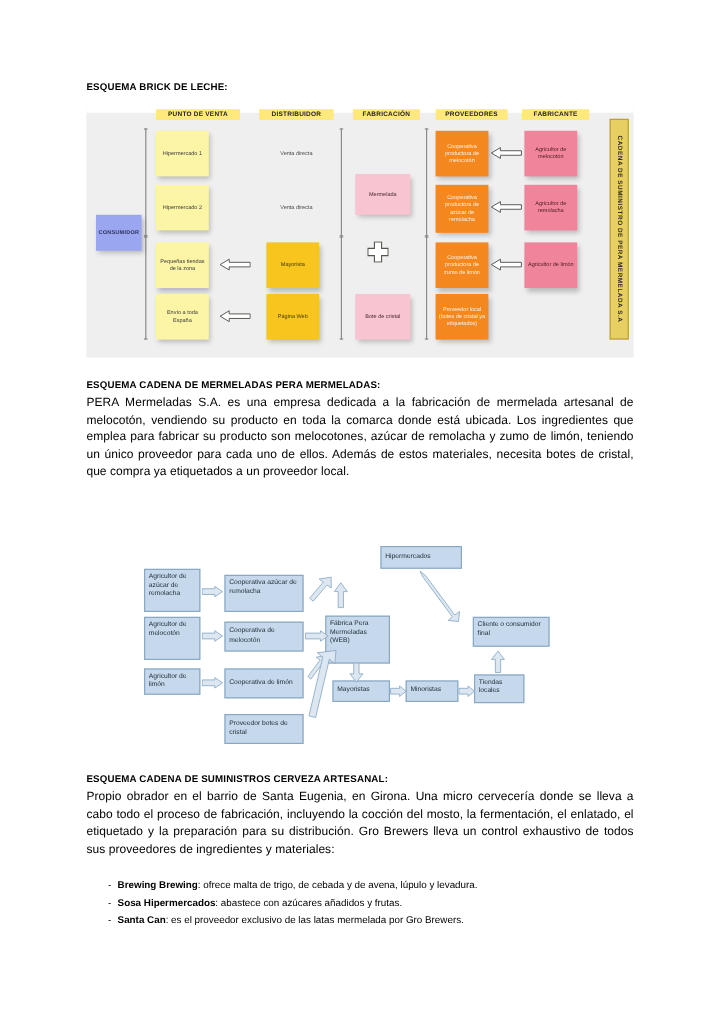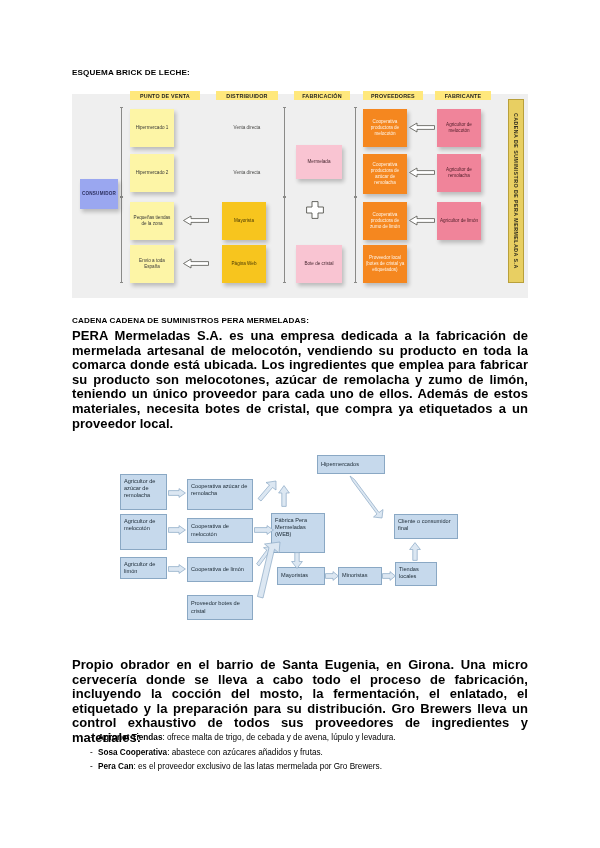--- a/index.html
+++ b/index.html
@@ -25,26 +25,25 @@
   
   .heading {
     position: absolute;
     font-size: 8.1px;
     font-weight: bold;
     letter-spacing: 0.15px;
     white-space: nowrap;
   }
   .para {
     position: absolute;
-    font-size: 13px;
+    font-size: 10px;
     line-height: 14.6px;
     text-align: justify;
     text-justify: inter-word;
     letter-spacing: 0.05px;
-    font-weight: bold;
   }
 
   
   .bullets {
     position: absolute;
     font-size: 8.2px;
     line-height: 14.6px;
   }
   .bullet-row {
     display: flex;
@@ -267,21 +266,21 @@
       <svg viewBox="0 0 26 11" preserveAspectRatio="none">
         <polygon points="0.5,5.5 8,1 8,3.6 25.5,3.6 25.5,7.4 8,7.4 8,10" fill="#ffffff" stroke="#55554f" stroke-width="0.8"></polygon>
       </svg>
     </div>
 
     <div class="side-banner">
       <span>CADENA DE SUMINISTRO DE PERA MERMELADA S.A</span>
     </div>
   </div>
 
-  <div class="heading" style="left:72px; top:316px;">CADENA CADENA DE SUMINISTROS PERA MERMELADAS:</div>
+  <div class="heading" style="left:72px; top:316px;">ESQUEMA CADENA DE MERMELADAS PERA MERMELADAS:</div>
 
   <div class="para" style="left:72px; top:329px; width:456px;">PERA Mermeladas S.A. es una empresa dedicada a la fabricación de mermelada artesanal de melocotón, vendiendo su producto en toda la comarca donde está ubicada. Los ingredientes que emplea para fabricar su producto son melocotones, azúcar de remolacha y zumo de limón, teniendo un único proveedor para cada uno de ellos. Además de estos materiales, necesita botes de cristal, que compra ya etiquetados a un proveedor local.</div>
 
 
   <div id="diagram2">
 
     <div class="bx" style="left:0px; top:22px; width:47px; height:36px;">Agricultor de azúcar de remolacha</div>
     <div class="bx" style="left:0px; top:62px; width:47px; height:36px;">Agricultor de melocotón</div>
     <div class="bx" style="left:0px; top:105px; width:47px; height:22px;">Agricultor de limón</div>
 
@@ -370,34 +369,35 @@
       </svg>
     </div>
 
     <div class="d2-arrow" style="left:289px; top:90px; width:12px; height:19px;">
       <svg viewBox="0 0 12 19" preserveAspectRatio="none">
         <polygon points="6,0.6 11.4,7.5 8.2,7.5 8.2,18.4 3.8,18.4 3.8,7.5 0.6,7.5" fill="#dce7f2" stroke="#8aa8c4" stroke-width="0.7"></polygon>
       </svg>
     </div>
   </div>
 
+  <div class="heading" style="left:72px; top:645px;">ESQUEMA CADENA DE SUMINISTROS CERVEZA ARTESANAL:</div>
 
   <div class="para" style="left:72px; top:658px; width:456px;">Propio obrador en el barrio de Santa Eugenia, en Girona. Una micro cervecería donde se lleva a cabo todo el proceso de fabricación, incluyendo la cocción del mosto, la fermentación, el enlatado, el etiquetado y la preparación para su distribución. Gro Brewers lleva un control exhaustivo de todos sus proveedores de ingredientes y materiales:</div>
 
   <div class="bullets" style="left:72px; top:731px; width:456px;">
 
     <div class="bullet-row">
       <span class="bullet-dash">-</span>
-      <span class="bullet-text"><b>Agronet Tiendas</b><span>: ofrece malta de trigo, de cebada y de avena, lúpulo y levadura.</span></span>
+      <span class="bullet-text"><b>Brewing Brewing</b><span>: ofrece malta de trigo, de cebada y de avena, lúpulo y levadura.</span></span>
     </div>
 
     <div class="bullet-row">
       <span class="bullet-dash">-</span>
-      <span class="bullet-text"><b>Sosa Cooperativa</b><span>: abastece con azúcares añadidos y frutas.</span></span>
+      <span class="bullet-text"><b>Sosa Hipermercados</b><span>: abastece con azúcares añadidos y frutas.</span></span>
     </div>
 
     <div class="bullet-row">
       <span class="bullet-dash">-</span>
-      <span class="bullet-text"><b>Pera Can</b><span>: es el proveedor exclusivo de las latas mermelada por Gro Brewers.</span></span>
+      <span class="bullet-text"><b>Santa Can</b><span>: es el proveedor exclusivo de las latas mermelada por Gro Brewers.</span></span>
     </div>
   </div>
 
 </div>
 
 </body></html>

